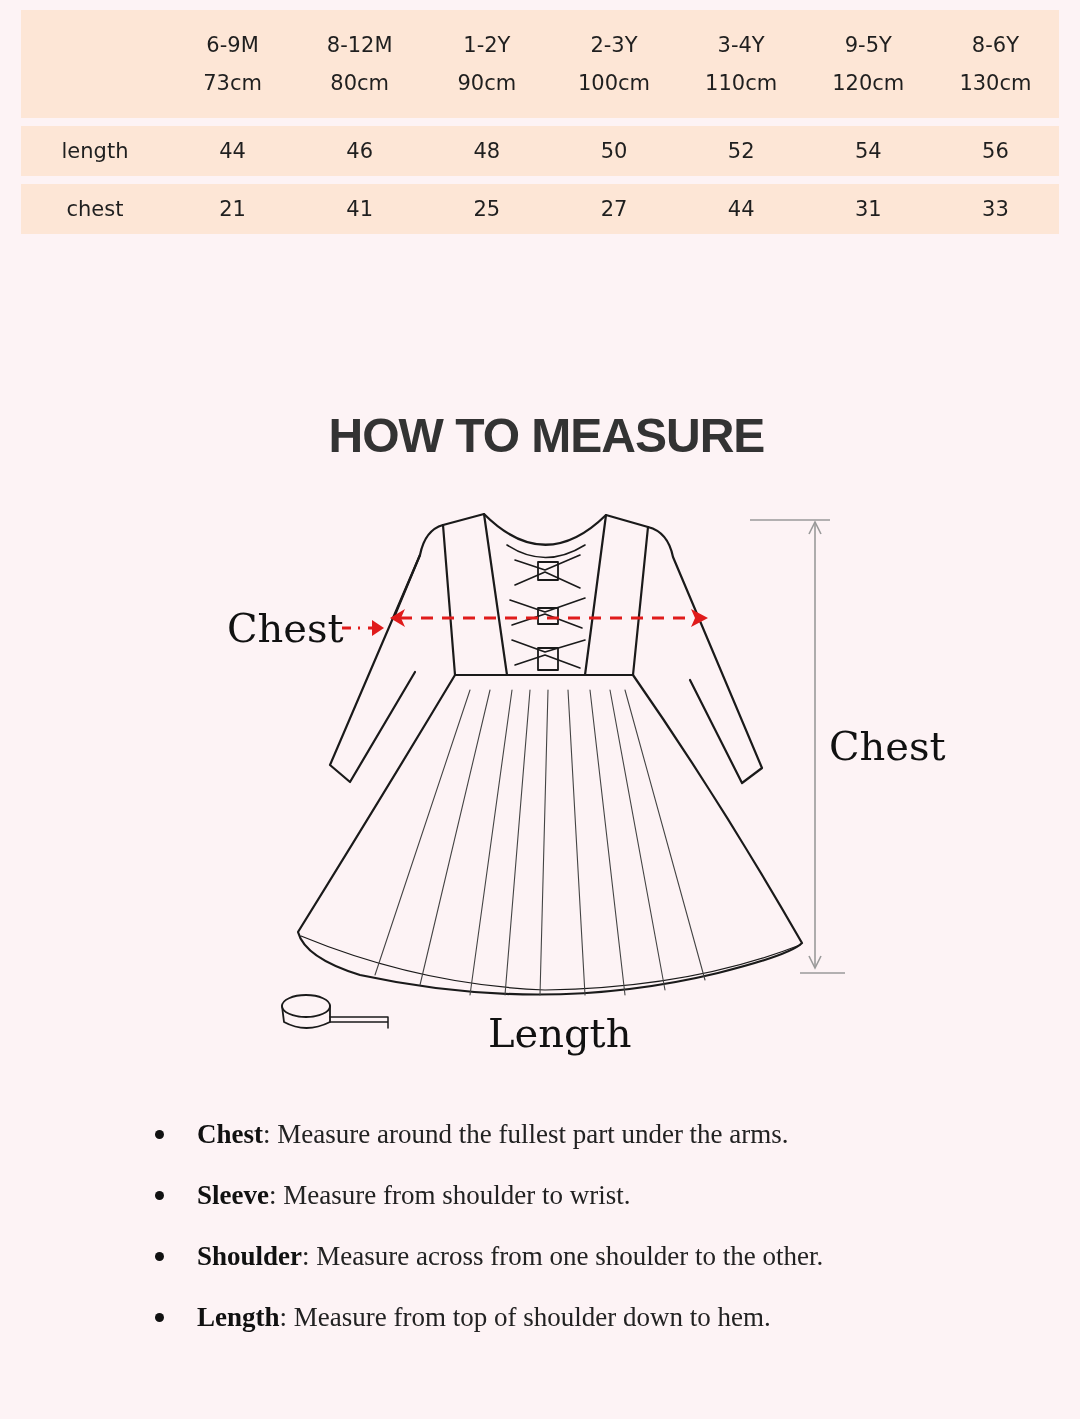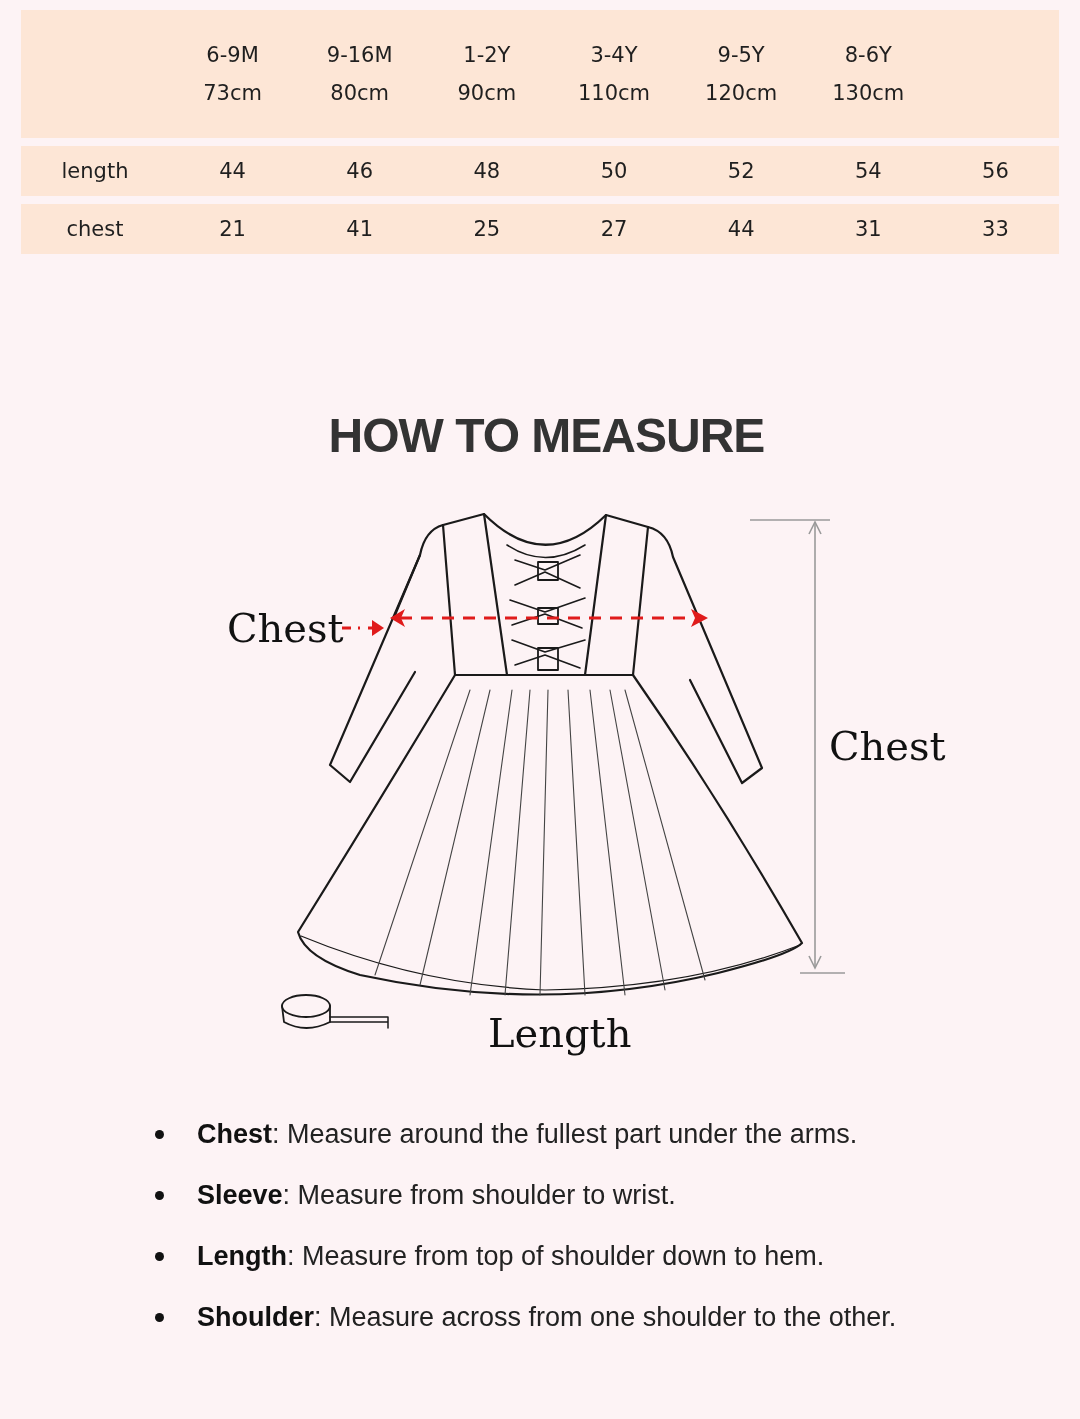--- a/index.html
+++ b/index.html
@@ -13,21 +13,21 @@
   .size-table { position: absolute; left: 21px; top: 10px; width: 1038px; }
   .trow {
     background: #fde6d6;
     display: grid;
     grid-template-columns: 148px repeat(7, 1fr);
     align-items: center;
     margin-bottom: 8px;
     font-size: 21px;
     color: #1f1f1f;
   }
-  .trow.header { height: 128px; margin-bottom: 8px; }
+  .trow.header { height: 108px; margin-bottom: 8px; }
   .trow.body { height: 50px; }
   .trow .cell { text-align: center; line-height: 38px; }
   .trow .rowlabel { text-align: center; }
   .hcell { text-align: center; }
   .hcell div { line-height: 38px; }
 
   .title {
     position: absolute; top: 408px; left: 0; width: 1093px;
     text-align: center;
     font-family: "Liberation Sans", sans-serif;
@@ -36,46 +36,50 @@
   }
   .diagram { position: absolute; left: 0; top: 500px; width: 1080px; height: 580px; }
   .lbl {
     position: absolute;
     font-family: "DejaVu Serif", serif;
     font-size: 40px; color: #111;
   }
   .tips { position: absolute; left: 150px; top: 1112px; margin: 0; padding: 0; list-style: none; }
   .tips li {
     position: relative; padding-left: 47px; height: 61px;
-    font-family: Liberation Sans, sans-serif;
+    font-family: Liberation Serif, serif;
     font-size: 27px; color: #222; line-height: 44px;
   }
   .tips li::before {
     content: ""; position: absolute; left: 5px; top: 18px;
     width: 9px; height: 9px; border-radius: 50%; background: #111;
   }
   .tips b { font-weight: bold; color: #111; }
 </style>
 </head>
 <body>
 
 <div class="size-table">
   <div class="trow header">
     <div class="cell"></div>
     <div class="hcell">
         <div>6-9M</div>
         <div>73cm</div>
       </div>
     <div class="hcell">
-        <div>9-16M</div>
+        <div>8-12M</div>
         <div>80cm</div>
       </div>
     <div class="hcell">
         <div>1-2Y</div>
         <div>90cm</div>
+      </div>
+    <div class="hcell">
+        <div>2-3Y</div>
+        <div>100cm</div>
       </div>
     <div class="hcell">
         <div>3-4Y</div>
         <div>110cm</div>
       </div>
     <div class="hcell">
         <div>9-5Y</div>
         <div>120cm</div>
       </div>
     <div class="hcell">
@@ -168,15 +172,15 @@
     </g>
   </svg>
   <div class="lbl" style="left:227px; top:105px;">Chest</div>
   <div class="lbl" style="left:829px; top:223px;">Chest</div>
   <div class="lbl" style="left:488px; top:510px;">Length</div>
 </div>
 
 <ul class="tips">
   <li><b>Chest</b><span>:</span><span> Measure around the fullest part under the arms.</span></li>
   <li><b>Sleeve</b><span>:</span><span> Measure from shoulder to wrist.</span></li>
+  <li><b>Shoulder</b><span>:</span><span> Measure across from one shoulder to the other.</span></li>
   <li><b>Length</b><span>:</span><span> Measure from top of shoulder down to hem.</span></li>
-  <li><b>Shoulder</b><span>:</span><span> Measure across from one shoulder to the other.</span></li>
 </ul>
 
 </body></html>

